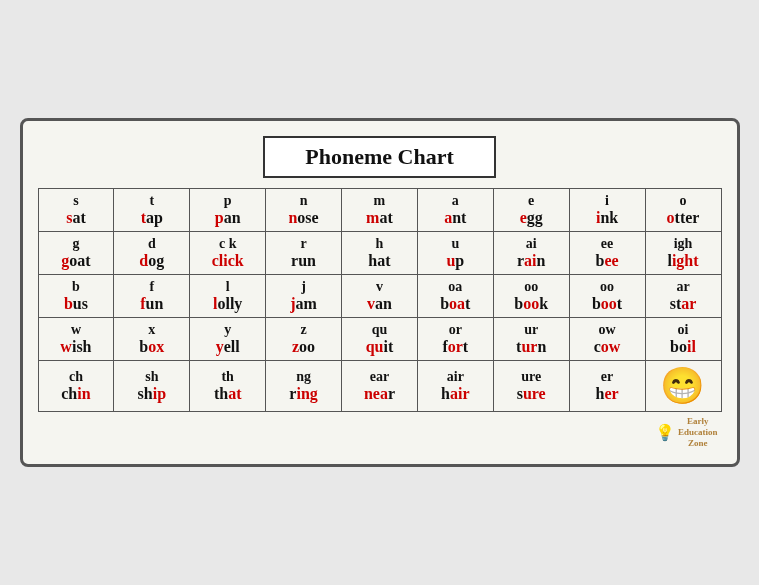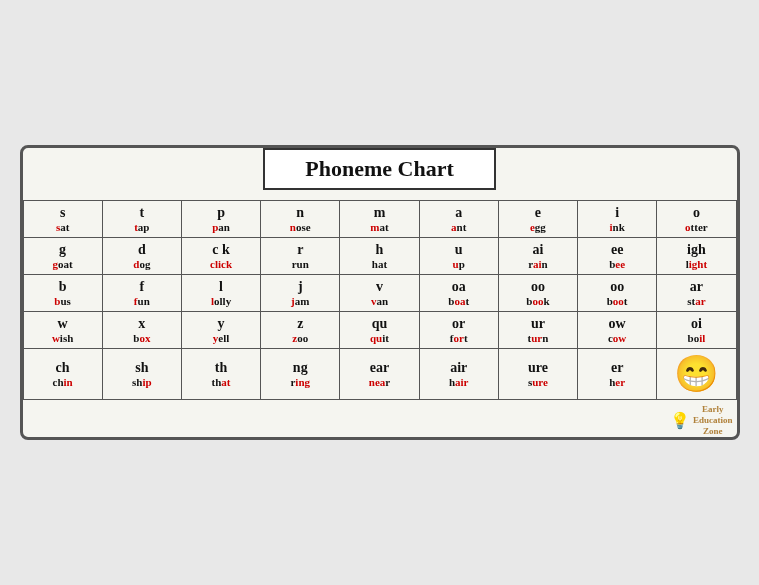--- a/index.html
+++ b/index.html
@@ -9,21 +9,21 @@
       justify-content: center;
       align-items: center;
       width: 759px;
       height: 585px;
       font-family: 'Comic Sans MS', 'Chalkboard SE', cursive;
     }
     .chart-container {
       background: #f5f5f0;
       border: 3px solid #555;
       border-radius: 8px;
-      padding: 0;
+      padding: 15px;
       width: 720px;
     }
     .chart-title-wrapper {
       display: flex;
       justify-content: center;
       margin-bottom: 10px;
     }
     .chart-title {
       border: 2px solid #333;
       padding: 6px 40px;
@@ -43,21 +43,21 @@
       width: 11.11%;
       vertical-align: middle;
     }
     .phoneme {
       font-size: 14px;
       font-weight: bold;
       color: #111;
       display: block;
     }
     .example {
-      font-size: 11px;
+      font-size: 16px;
       font-weight: bold;
       color: #cc0000;
       display: block;
     }
     .example .black {
       color: #111;
     }
     .emoji-cell {
       font-size: 36px;
     }

